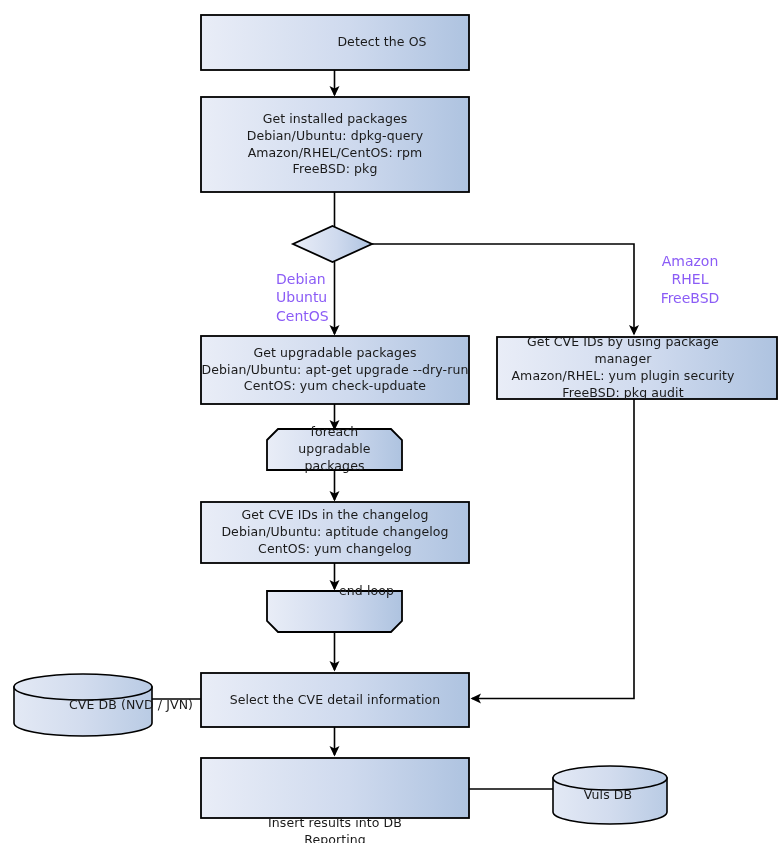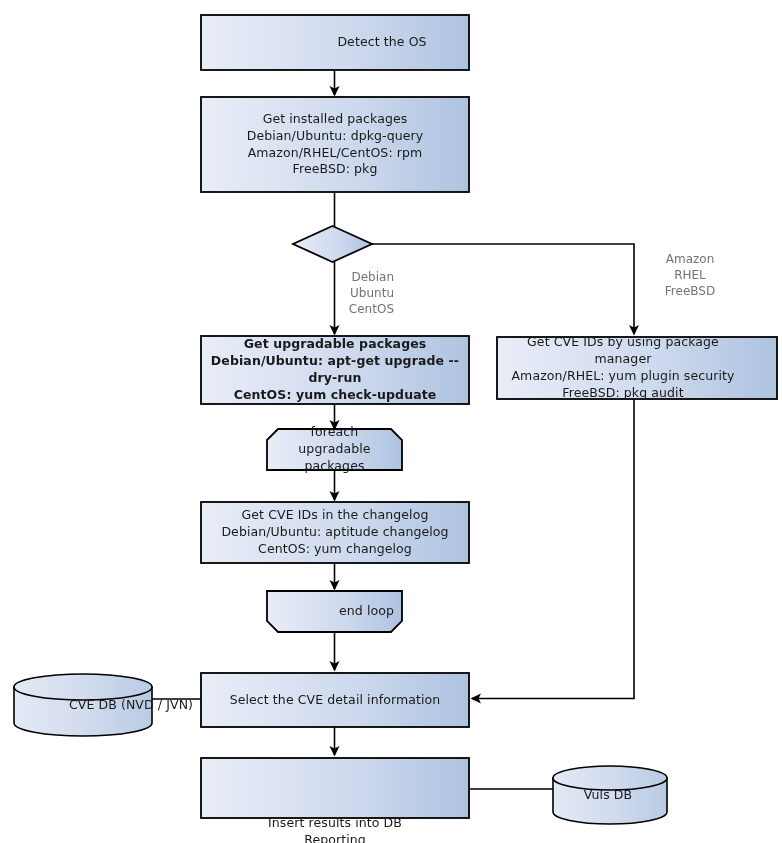--- a/index.html
+++ b/index.html
@@ -38,22 +38,22 @@
     color: #1a1a1a;
     font-size: 12.5px;
     line-height: 1.35;
     letter-spacing: 0.1px;
     white-space: pre-line;
     pointer-events: none;
   }
   .edge-label {
     position: absolute;
     text-align: center;
-    color: #737373;
-    font-size: 12px;
+    color: #8b5cf6;
+    font-size: 14px;
     line-height: 1.32;
     white-space: pre-line;
     pointer-events: none;
   }
   .hit {
     position: absolute;
     cursor: default;
   }
 </style>
 </head>
@@ -142,44 +142,44 @@
 
   <div class="node-text" style="left:201px; top:15px; width:268px; height:55px;padding-left:47px;">Detect the OS</div>
 
   <div class="node-text" style="left:201px; top:97px; width:268px; height:95px;">Get installed packages
 Debian/Ubuntu: dpkg-query
 Amazon/RHEL/CentOS: rpm
 FreeBSD: pkg</div>
 
   <div class="node-text" style="left:293px; top:226px; width:79px; height:36px; font-size:11px;"></div>
 
-  <div class="edge-label" style="left:276px; top:270px; width:118px; text-align:right;">Debian
+  <div class="edge-label" style="left:276px; top:270px; width:118px; text-align:left;">Debian
 Ubuntu
 CentOS</div>
 
   <div class="edge-label" style="left:636px; top:252px; width:108px; text-align:center;">Amazon
 RHEL
 FreeBSD</div>
 
-  <div class="node-text" style="left:201px; top:336px; width:268px; height:68px;font-weight:bold;">Get upgradable packages
+  <div class="node-text" style="left:201px; top:336px; width:268px; height:68px;">Get upgradable packages
 Debian/Ubuntu: apt-get upgrade --dry-run
 CentOS: yum check-upduate</div>
 
   <div class="node-text" style="left:497px; top:337px; width:252px; height:62px;">Get CVE IDs by using package manager
 Amazon/RHEL: yum plugin security
 FreeBSD: pkg audit</div>
 
   <div class="node-text" style="left:267px; top:429px; width:135px; height:41px;">foreach
 upgradable  packages</div>
 
   <div class="node-text" style="left:201px; top:502px; width:268px; height:61px;">Get CVE IDs in the changelog
 Debian/Ubuntu: aptitude changelog
 CentOS: yum changelog</div>
 
-  <div class="node-text" style="left:267px; top:591px; width:135px; height:41px;padding-left:32px;">end loop</div>
+  <div class="node-text" style="left:267px; top:571px; width:135px; height:41px;padding-left:32px;">end loop</div>
 
   <div class="node-text" style="left:14px; top:687px; width:138px; height:36px;padding-left:48px;">CVE DB (NVD / JVN)</div>
 
   <div class="node-text" style="left:201px; top:673px; width:268px; height:54px;border-radius:21px;">Select the CVE detail information</div>
 
   <div class="node-text" style="left:201px; top:758px; width:268px; height:60px;margin-top:44px;">Insert results into DB
 Reporting</div>
 
   <div class="node-text" style="left:543px; top:778px; width:130px; height:34px;">Vuls DB</div>
 

